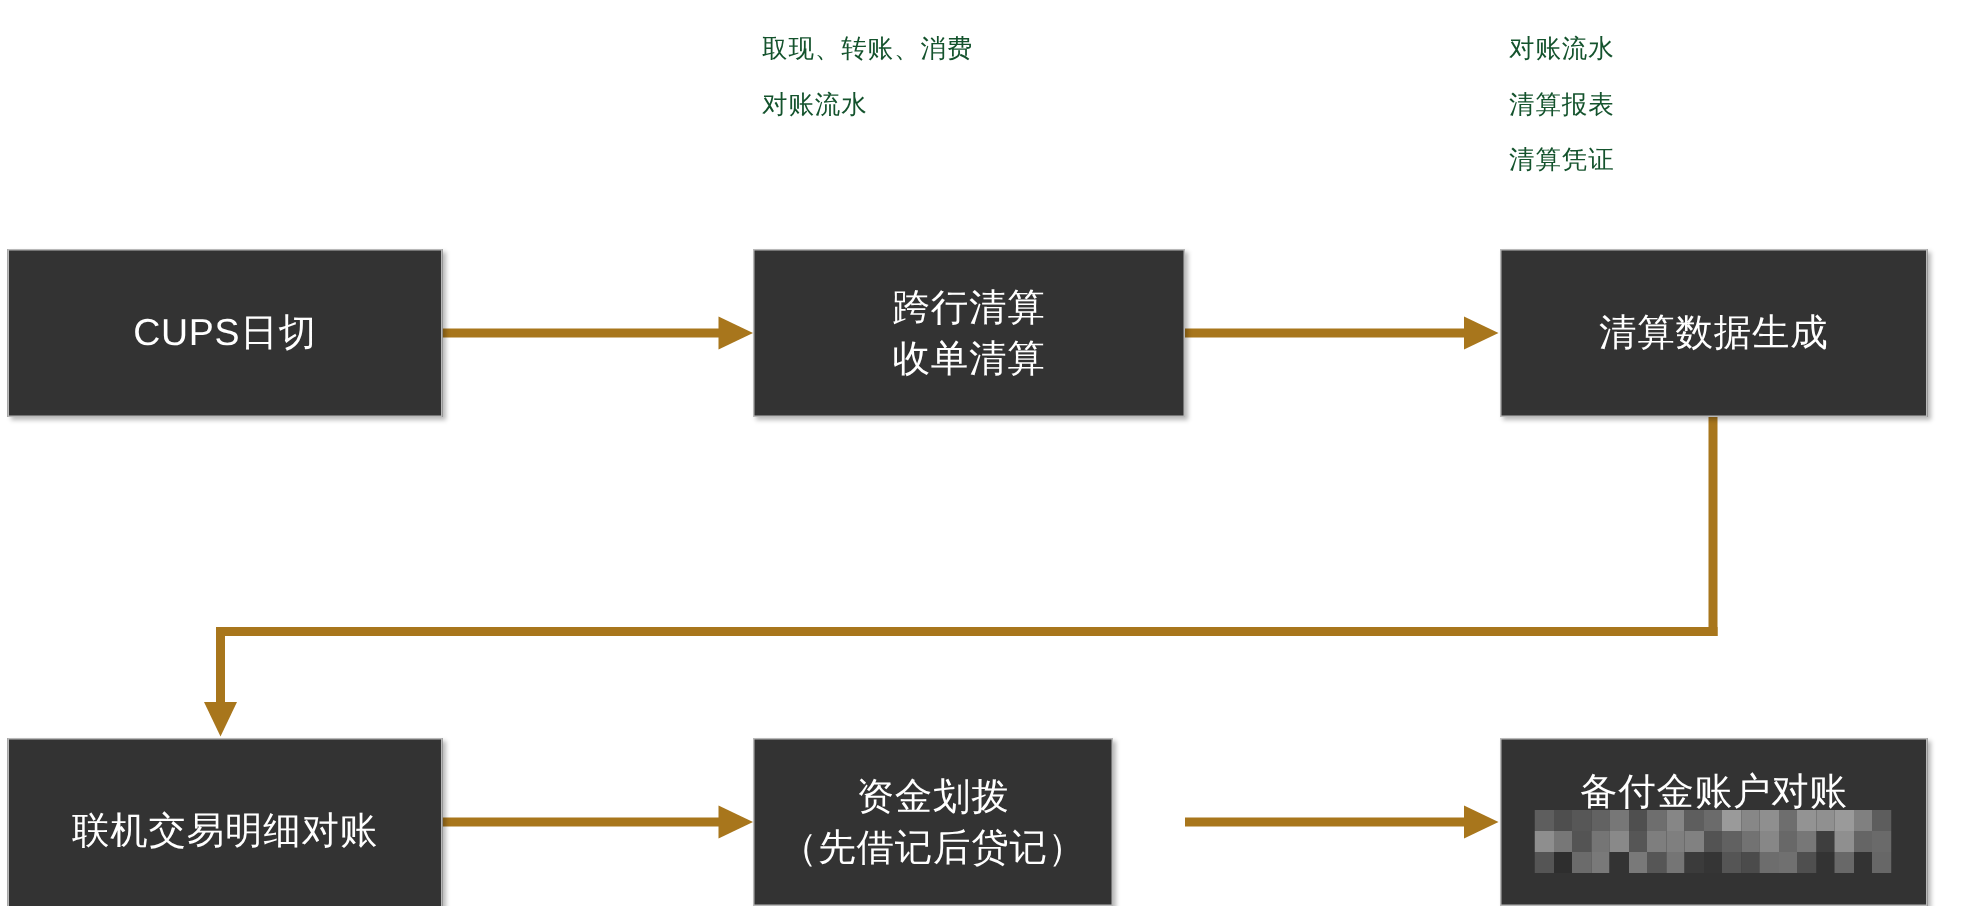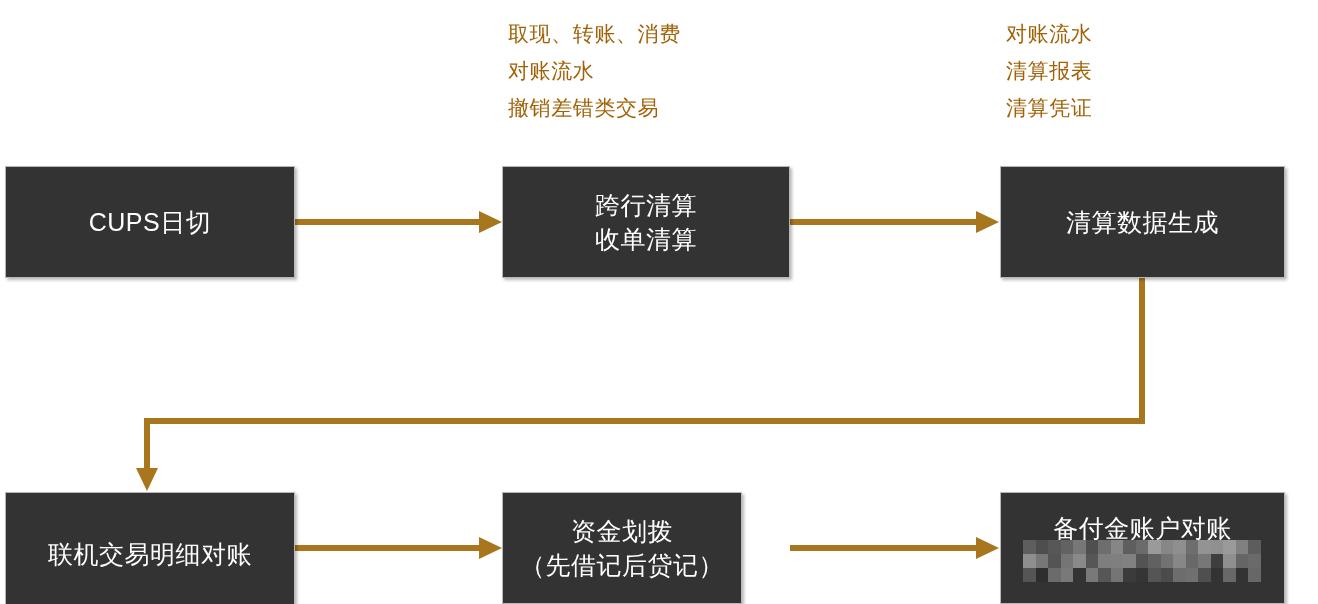--- a/index.html
+++ b/index.html
@@ -65,23 +65,23 @@
     display: grid;
     grid-template-columns: repeat(19, 1fr);
     grid-template-rows: repeat(3, 1fr);
     opacity: 0.97;
   }
   .mosaic i { display: block; }
 
   
   .note {
     position: absolute;
-    color: #a16207;
-    font-family: Liberation Serif, serif;
-    font-size: 21px;
+    color: #14532d;
+    font-family: Liberation Mono, monospace;
+    font-size: 17px;
     line-height: 37px;
     white-space: nowrap;
     letter-spacing: 0.6px;
   }
   #note-transactions { left: 508px;  top: 16px; }
   #note-settlement   { left: 1006px; top: 16px; }
   .note .line { display: block; }
 
   
   .conn { position: absolute; }
@@ -126,21 +126,20 @@
   #arrow-fund-to-reserve .arrowhead-right { left: 976px; top: 537px; }
 </style>
 </head>
 <body>
 
 <div id="canvas">
 
   <div class="note" id="note-transactions">
     <span class="line">取现、转账、消费</span>
     <span class="line">对账流水</span>
-    <span class="line">撤销差错类交易</span>
   </div>
 
   <div class="note" id="note-settlement">
     <span class="line">对账流水</span>
     <span class="line">清算报表</span>
     <span class="line">清算凭证</span>
   </div>
 
   <div class="conn" id="arrow-cups-to-interbank">
     <div class="h-shaft"></div>

